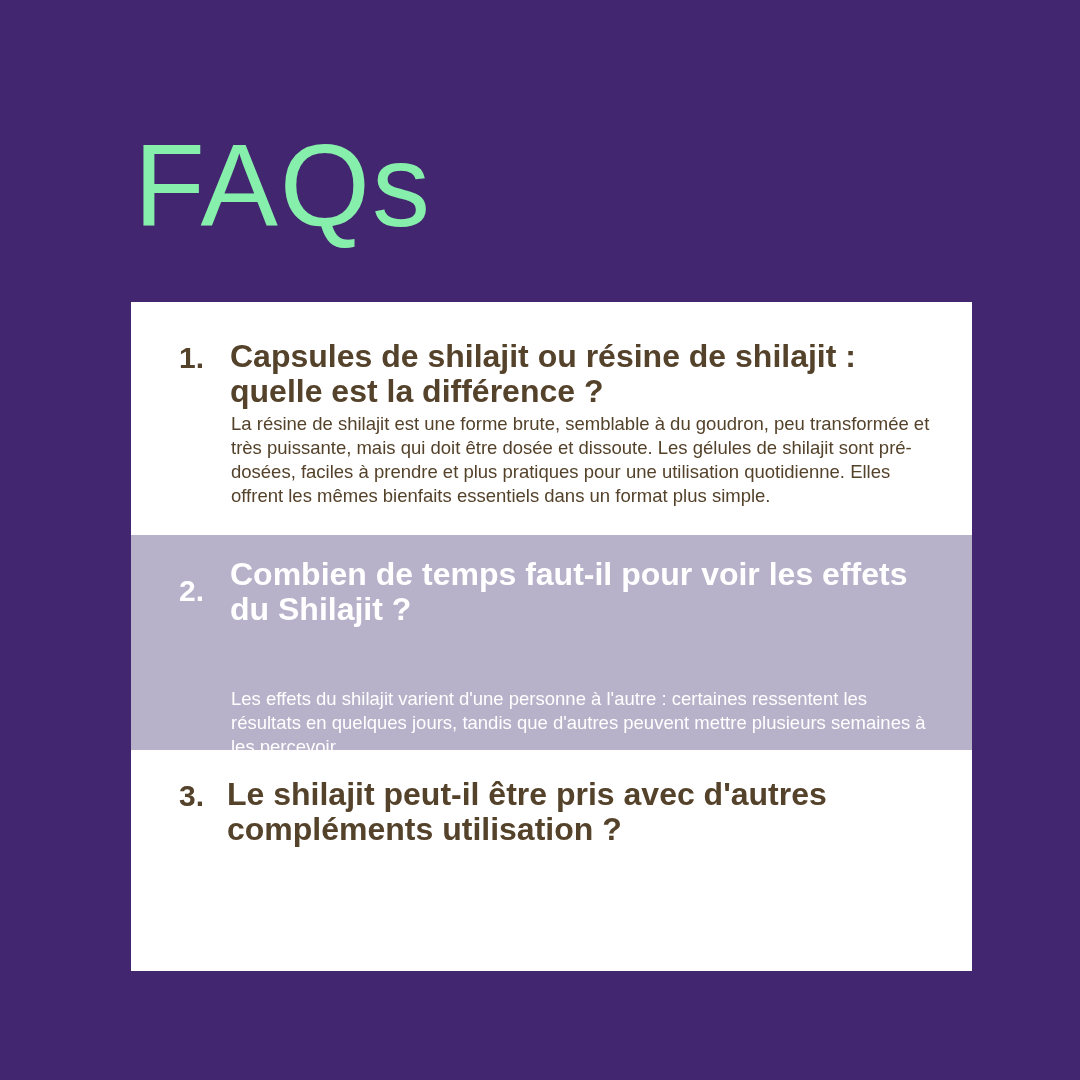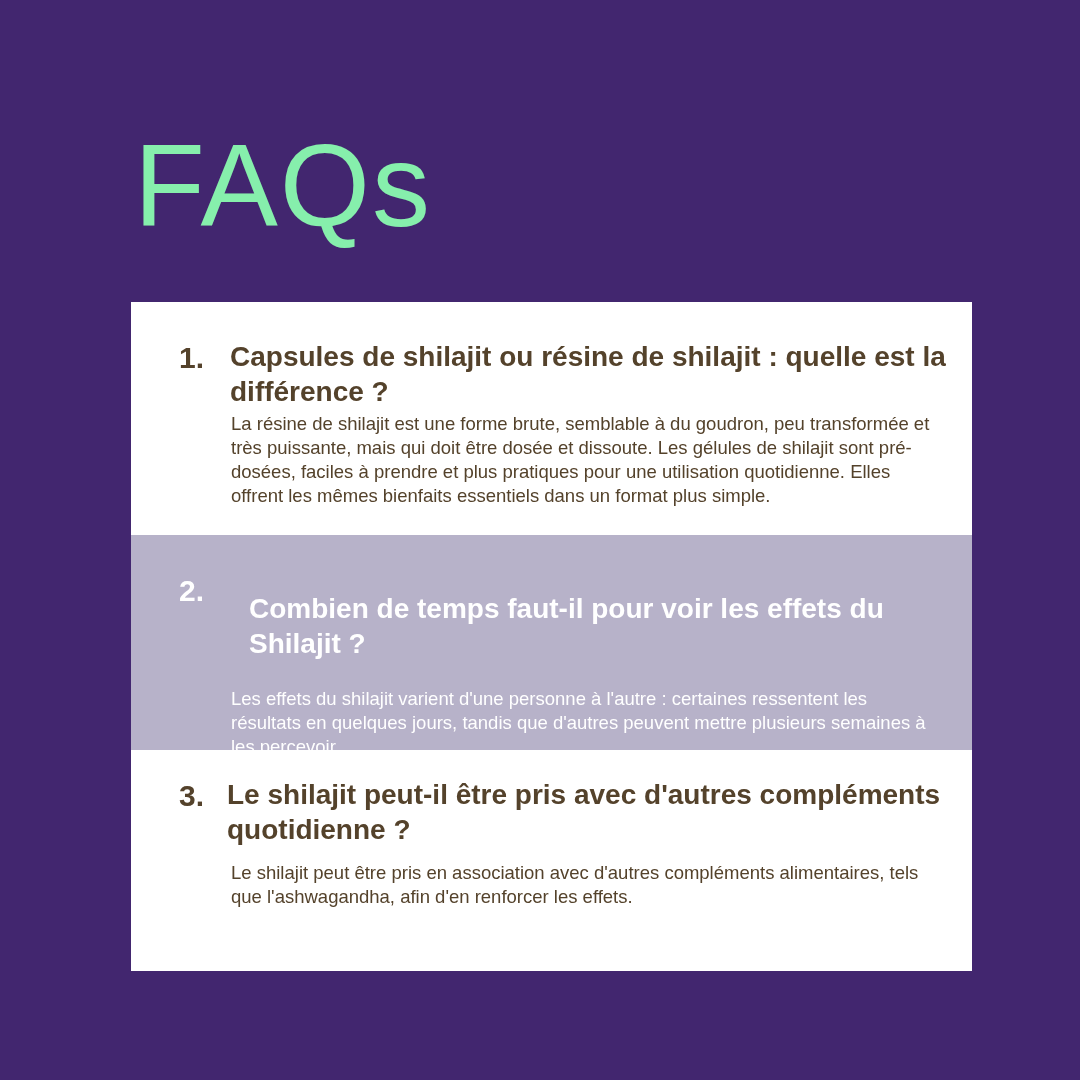--- a/index.html
+++ b/index.html
@@ -25,34 +25,34 @@
     }
     .faq.f1 { top: 0; height: 233px; }
     .faq.f2 { top: 233px; height: 215px; background: #b7b2c9; }
     .faq.f3 { top: 448px; height: 221px; }
     .num {
       position: absolute; left: 48px;
       font-size: 30px; font-weight: 700; line-height: 36px;
     }
     .q {
       position: absolute; left: 99px; margin: 0;
-      font-size: 28px; font-weight: 700; line-height: 35px;
+      font-size: 32px; font-weight: 700; line-height: 35px;
       width: 720px;
     }
     .a {
       position: absolute; left: 100px; margin: 0;
       font-size: 18.5px; line-height: 24px; width: 700px;
     }
     .dark { color: #54422b; }
     .light { color: #ffffff; }
     .f1 .num { top: 38px; }
     .f1 .q { top: 37px; }
     .f1 .a { top: 110px; }
     .f2 .num { top: 38px; }
-    .f2 .q { top: 56px; margin-left: 19px; }
+    .f2 .q { top: 22px; }
     .f2 .a { top: 124px; font-size: 18.5px; margin-top: 28px; }
     .f3 .num { top: 28px; }
     .f3 .q { top: 27px; left: 96px; }
     .f3 .a { top: 111px; }
   </style>
 </head>
 <body>
 
 <h1 class="title">FAQs</h1>
 
@@ -62,16 +62,15 @@
     <h2 class="q dark">Capsules de shilajit ou résine de shilajit : quelle est la différence ?</h2>
     <p class="a dark">La résine de shilajit est une forme brute, semblable à du goudron, peu transformée et très puissante, mais qui doit être dosée et dissoute. Les gélules de shilajit sont pré-dosées, faciles à prendre et plus pratiques pour une utilisation quotidienne. Elles offrent les mêmes bienfaits essentiels dans un format plus simple.</p>
   </div>
   <div class="faq f2">
     <span class="num light">2.</span>
     <h2 class="q light">Combien de temps faut-il pour voir les effets du Shilajit ?</h2>
     <p class="a light">Les effets du shilajit varient d'une personne à l'autre : certaines ressentent les résultats en quelques jours, tandis que d'autres peuvent mettre plusieurs semaines à les percevoir.</p>
   </div>
   <div class="faq f3">
     <span class="num dark">3.</span>
-    <h2 class="q dark">Le shilajit peut-il être pris avec d'autres compléments quotidienne ?</h2>
-    <p class="a dark">Le shilajit peut être pris en association avec d'autres compléments alimentaires, tels que l'ashwagandha, afin d'en renforcer les effets.</p>
+    <h2 class="q dark">Le shilajit peut-il être pris avec d'autres compléments utilisation ?</h2>
   </div>
 </div>
 
 </body></html>

